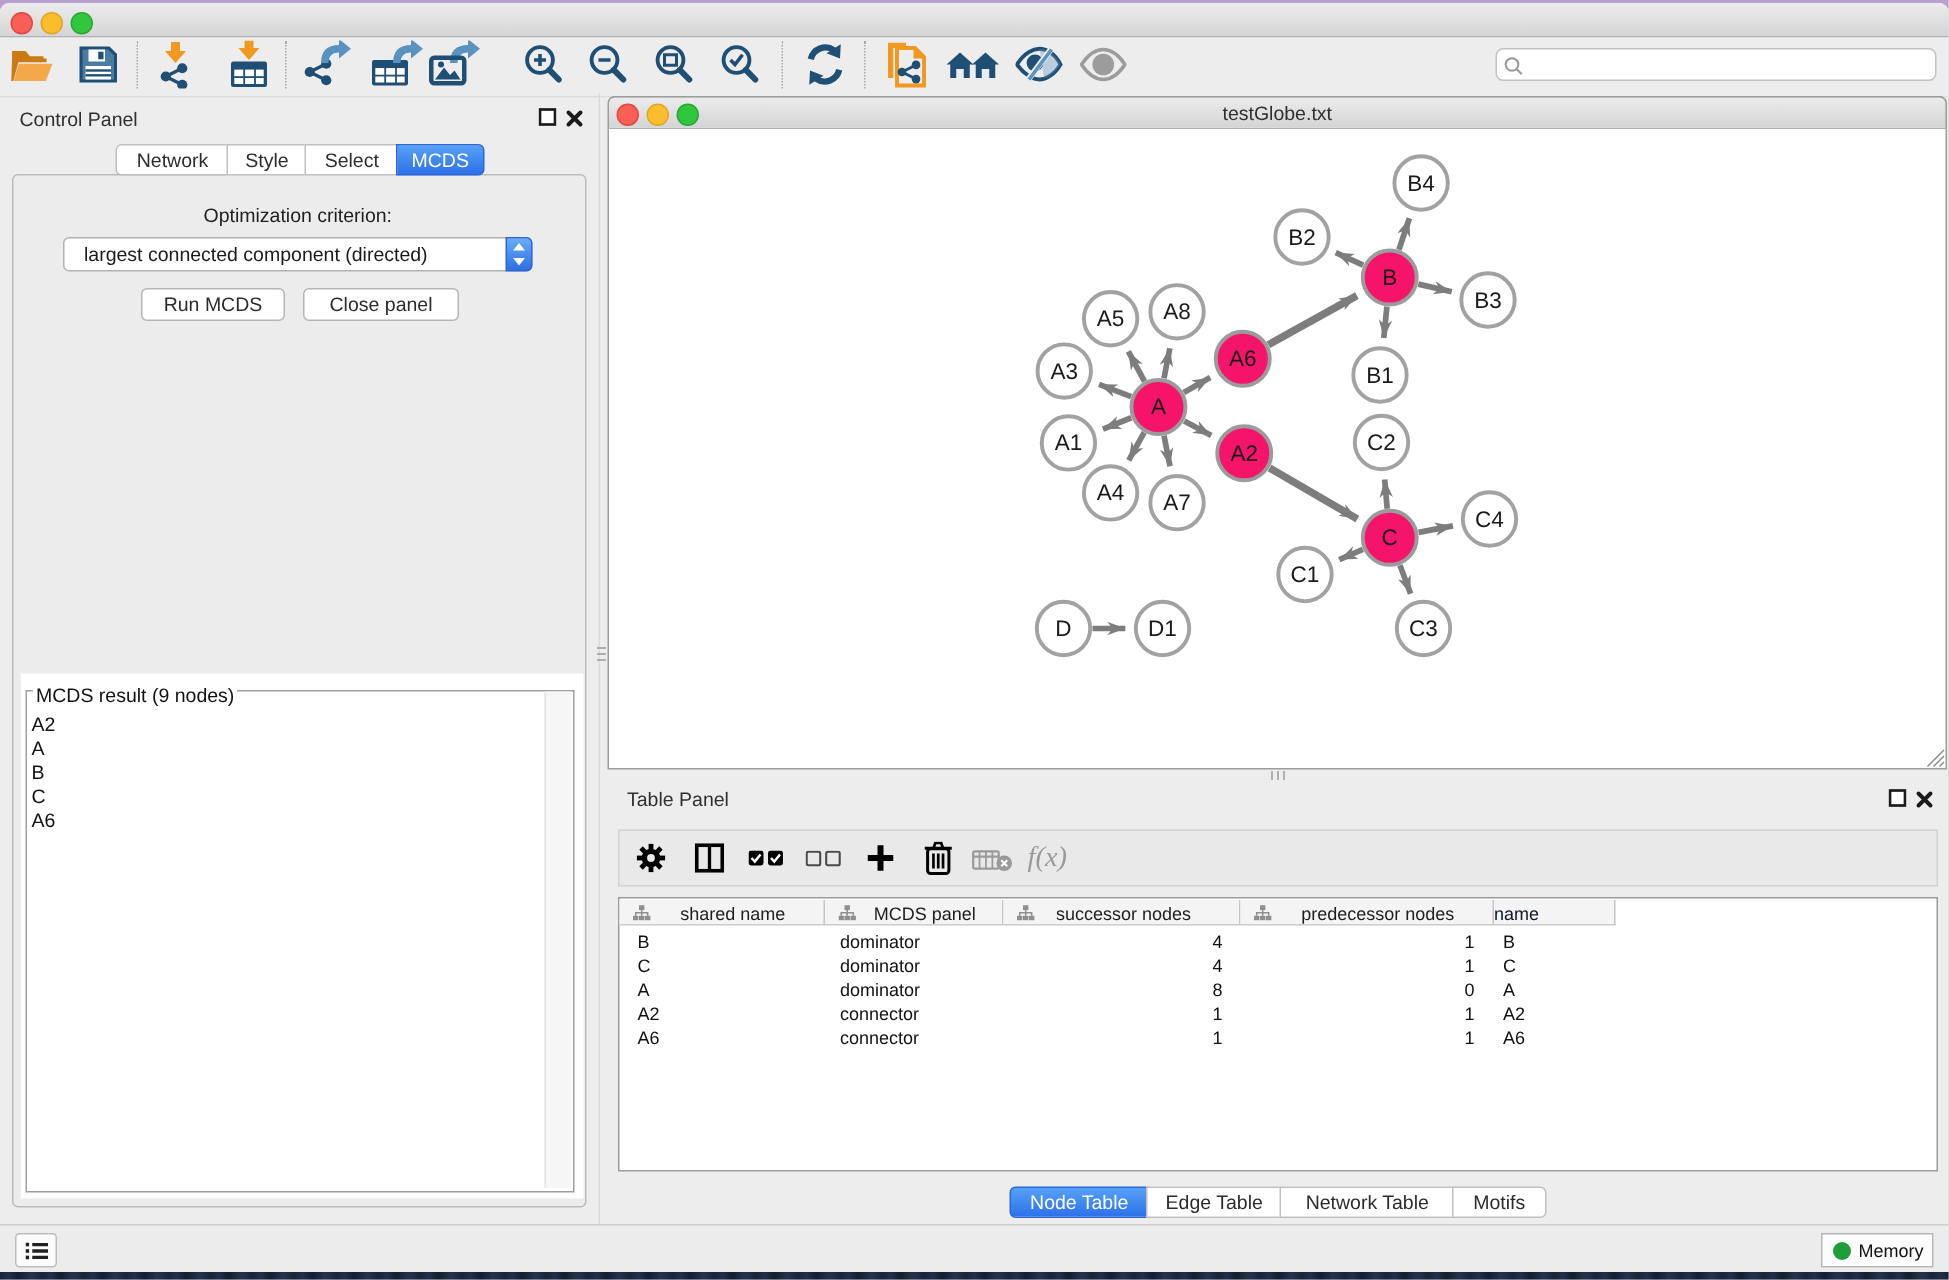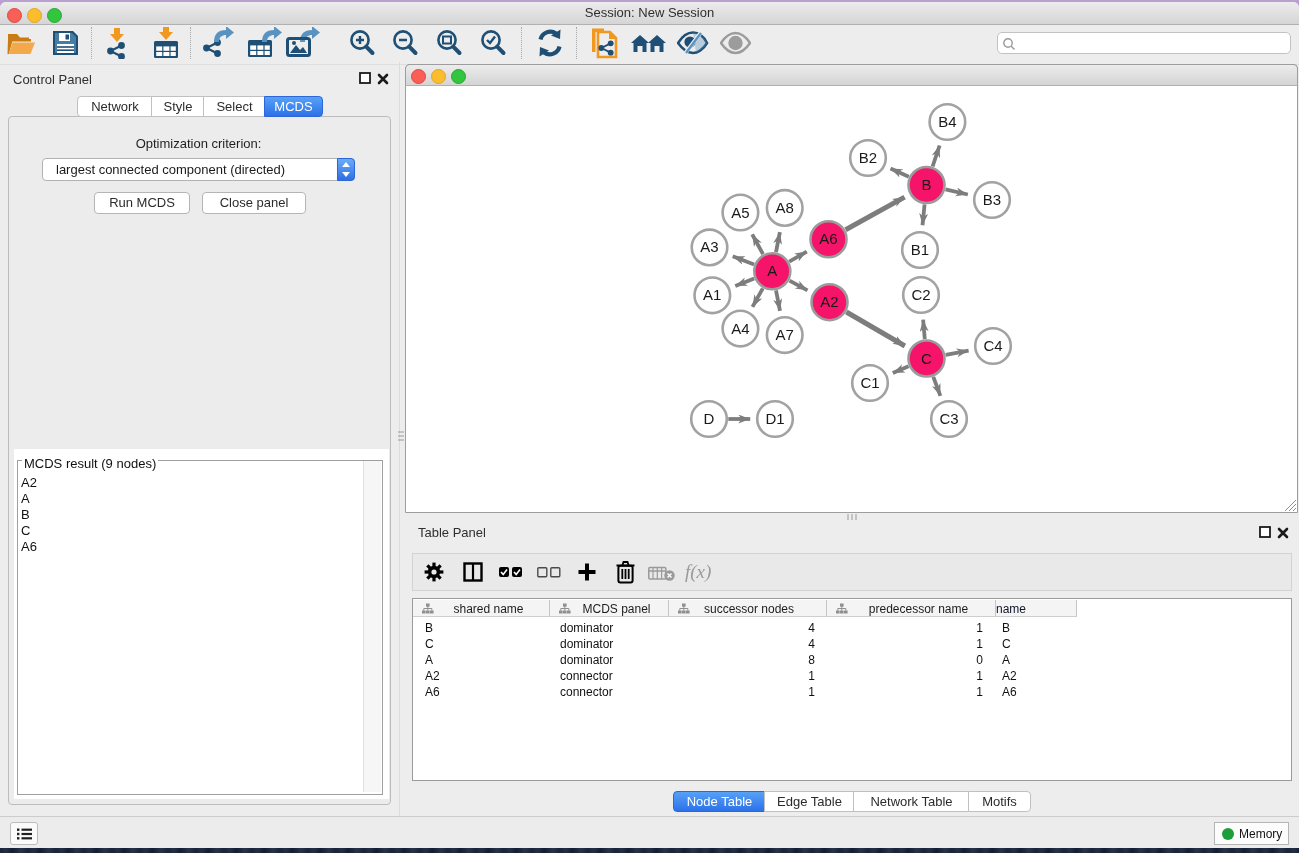--- a/index.html
+++ b/index.html
@@ -19,21 +19,20 @@
  font-size:13px;color:#2b2b2b;text-align:center;line-height:19px;}
 .tabsel{background:linear-gradient(#57a1f6,#2d71e9);color:#fff;border:1px solid #2b67d8;}
 .btn{position:absolute;background:#fff;border:1px solid #b5b5b5;border-radius:4px;
  font-size:13px;color:#2b2b2b;text-align:center;}
 </style></head><body>
 <div id="win">
 <div id="titlebar">
  <div class="light" style="left:7px;background:#f95f57;border:0.5px solid #e24640;"></div>
  <div class="light" style="left:27px;background:#fbbd2e;border:0.5px solid #e0a723;"></div>
  <div class="light" style="left:47px;background:#32c53e;border:0.5px solid #27a835;"></div>
- <div class="abs ptitle" style="left:0;width:1299px;top:3px;text-align:center;">Session: New Session</div>
 </div>
 <div id="toolbar"></div>
 <svg class="abs" style="left:6px;top:27px;" width="30" height="28" viewBox="0 0 30 28">
       <path d="M2,5 L11,5 L14,8.5 L23,8.5 L23,12 L2,12 Z" fill="#c97c14"></path>
       <path d="M1.5,25 L2,10 L25,10 L25,12.5 L6.3,12.5 L2.8,25 Z" fill="#c97c14"></path>
       <path d="M6.5,13.5 L29,13.5 L24.5,25 L2.9,25 Z" fill="#f3a94a"></path>
     </svg>
 <svg class="abs" style="left:51px;top:27px;" width="29" height="28" viewBox="0 0 29 28">
       <path d="M2,2 L22,2 L27,7 L27,26 L2,26 Z" fill="#1f4f74"></path>
       <path d="M4,4 L21,4 L25,8 L25,24 L4,24 Z" fill="#467da1"></path>
@@ -198,20 +197,21 @@
 <div class="abs" style="left:21px;top:473px;font-size:13px;color:#111;">A2</div>
 <div class="abs" style="left:21px;top:489px;font-size:13px;color:#111;">A</div>
 <div class="abs" style="left:21px;top:505px;font-size:13px;color:#111;">B</div>
 <div class="abs" style="left:21px;top:521px;font-size:13px;color:#111;">C</div>
 <div class="abs" style="left:21px;top:537px;font-size:13px;color:#111;">A6</div>
 <div class="abs" style="left:405px;top:62px;width:893px;height:449px;background:#fff;border:1px solid #9d9d9d;border-radius:5px 5px 0 0;box-sizing:border-box;"></div>
 <div class="abs" style="left:405px;top:62px;width:893px;height:22px;background:linear-gradient(#ececec,#d4d4d4);border:1px solid #9d9d9d;border-bottom:1px solid #b1b1b1;border-radius:5px 5px 0 0;box-sizing:border-box;"></div>
 <div class="abs" style="left:411px;top:67px;width:13px;height:13px;border-radius:50%;background:#f95f57;border:0.5px solid #e24640;"></div>
 <div class="abs" style="left:431px;top:67px;width:13px;height:13px;border-radius:50%;background:#fbbd2e;border:0.5px solid #e0a723;"></div>
 <div class="abs" style="left:451px;top:67px;width:13px;height:13px;border-radius:50%;background:#32c53e;border:0.5px solid #27a835;"></div>
+<div class="abs ptitle" style="left:405px;top:66px;width:893px;text-align:center;">testGlobe.txt</div>
 <svg class="abs" style="left:1284px;top:497px;" width="13" height="13" viewBox="0 0 13 13">
       <g stroke="#8f8f8f" stroke-width="1">
         <line x1="12" y1="1" x2="1" y2="12"></line>
         <line x1="12" y1="5" x2="5" y2="12"></line>
         <line x1="12" y1="9" x2="9" y2="12"></line>
       </g>
     </svg>
 <svg class="abs" style="left:406px;top:87px;" width="892" height="425" viewBox="0 0 892 425">
       <defs>
         <marker id="ah" markerWidth="13" markerHeight="10" refX="12" refY="4.5" orient="auto" markerUnits="userSpaceOnUse">
@@ -369,21 +369,21 @@
 <div class="abs" style="left:669px;top:598px;width:158px;height:17px;background:#f4f4f4;border-right:1px solid #c6c6c6;border-bottom:1px solid #cecece;box-sizing:border-box;"></div>
 <div class="abs" style="left:683px;top:600px;width:132px;text-align:center;font-size:12px;color:#1d1d1d;">successor nodes</div>
 <svg class="abs" style="left:678px;top:601px;" width="12" height="11" viewBox="0 0 12 11">
       <rect x="4" y="0.5" width="3.6" height="3.2" fill="#8f8f8f"></rect>
       <path d="M5.8,3.5 L5.8,5.5 M1.8,7.5 L1.8,5.5 L9.8,5.5 L9.8,7.5 M5.8,5.5 L5.8,7.5" stroke="#8f8f8f" stroke-width="1" fill="none"></path>
       <rect x="0" y="7.5" width="3.6" height="3" fill="#8f8f8f"></rect>
       <rect x="4" y="7.5" width="3.6" height="3" fill="#8f8f8f"></rect>
       <rect x="8" y="7.5" width="3.6" height="3" fill="#8f8f8f"></rect>
     </svg>
 <div class="abs" style="left:827px;top:598px;width:169px;height:17px;background:#f4f4f4;border-right:1px solid #c6c6c6;border-bottom:1px solid #cecece;box-sizing:border-box;"></div>
-<div class="abs" style="left:841px;top:600px;width:155px;text-align:center;font-size:12px;color:#1d1d1d;">predecessor name</div>
+<div class="abs" style="left:841px;top:600px;width:155px;text-align:center;font-size:12px;color:#1d1d1d;">predecessor nodes</div>
 <svg class="abs" style="left:836px;top:601px;" width="12" height="11" viewBox="0 0 12 11">
       <rect x="4" y="0.5" width="3.6" height="3.2" fill="#8f8f8f"></rect>
       <path d="M5.8,3.5 L5.8,5.5 M1.8,7.5 L1.8,5.5 L9.8,5.5 L9.8,7.5 M5.8,5.5 L5.8,7.5" stroke="#8f8f8f" stroke-width="1" fill="none"></path>
       <rect x="0" y="7.5" width="3.6" height="3" fill="#8f8f8f"></rect>
       <rect x="4" y="7.5" width="3.6" height="3" fill="#8f8f8f"></rect>
       <rect x="8" y="7.5" width="3.6" height="3" fill="#8f8f8f"></rect>
     </svg>
 <div class="abs" style="left:996px;top:598px;width:81px;height:17px;background:#f4f4f4;border-right:1px solid #c6c6c6;border-bottom:1px solid #cecece;box-sizing:border-box;"></div>
 <div class="abs" style="left:996px;top:600px;width:81px;text-align:left;font-size:12px;color:#0f172a;">name</div>
 <div class="abs" style="left:425px;top:619px;font-size:12px;color:#111;">B</div>

